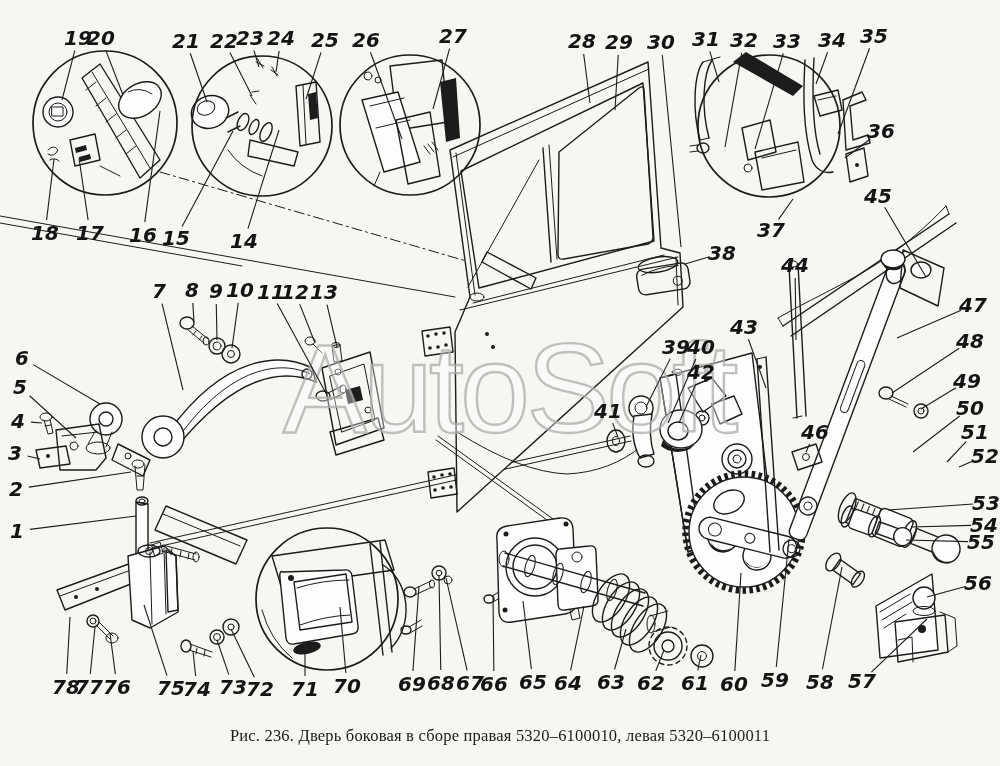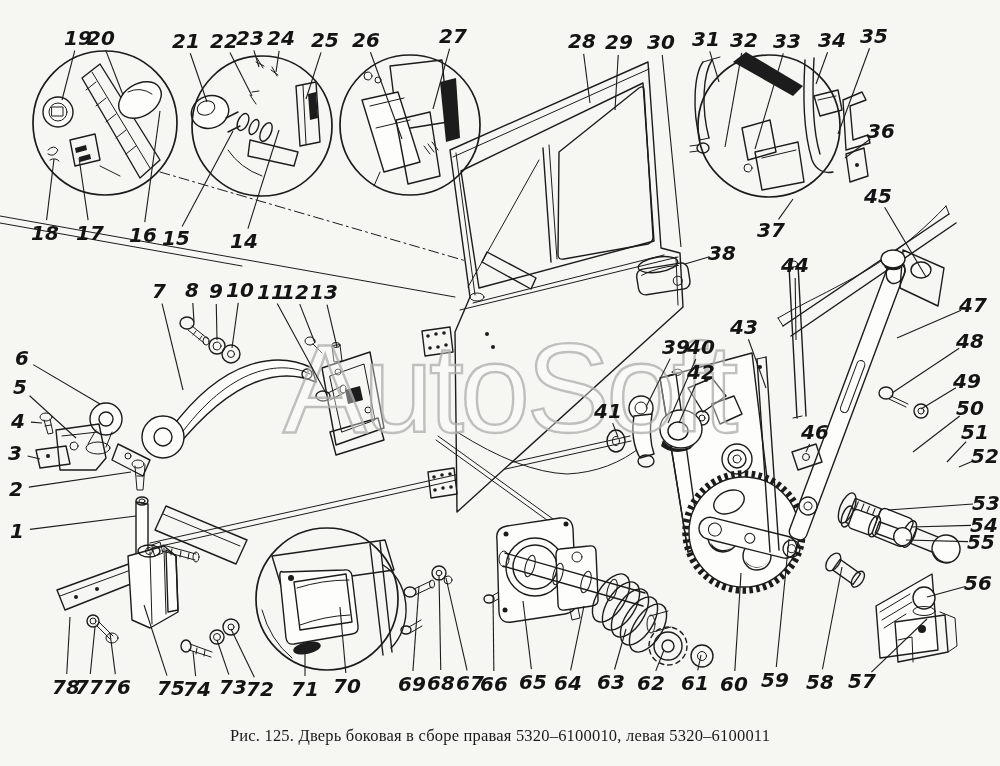--- a/index.html
+++ b/index.html
@@ -588,14 +588,14 @@
         <text x="171" y="688" class="callout" text-anchor="middle" dominant-baseline="central">75</text>
         <line x1="115.32879762766187" y1="674.1078674133915" x2="110" y2="633" class="leader"></line>
         <text x="117" y="687" class="callout" text-anchor="middle" dominant-baseline="central">76</text>
         <line x1="90.29354834727299" y1="674.0645165272701" x2="95" y2="627" class="leader"></line>
         <text x="89" y="687" class="callout" text-anchor="middle" dominant-baseline="central">77</text>
         <line x1="66.74164727700067" y1="674.0211726524883" x2="70" y2="617" class="leader"></line>
         <text x="66" y="687" class="callout" text-anchor="middle" dominant-baseline="central">78</text>
       </g>
 </svg>
 
-<div id="caption">Рис. 125. Дверь боковая в сборе правая 5320–6100010, левая 5320–6100011</div>
+<div id="caption">Рис. 236. Дверь боковая в сборе правая 5320–6100010, левая 5320–6100011</div>
 </div>
 
 </body></html>

